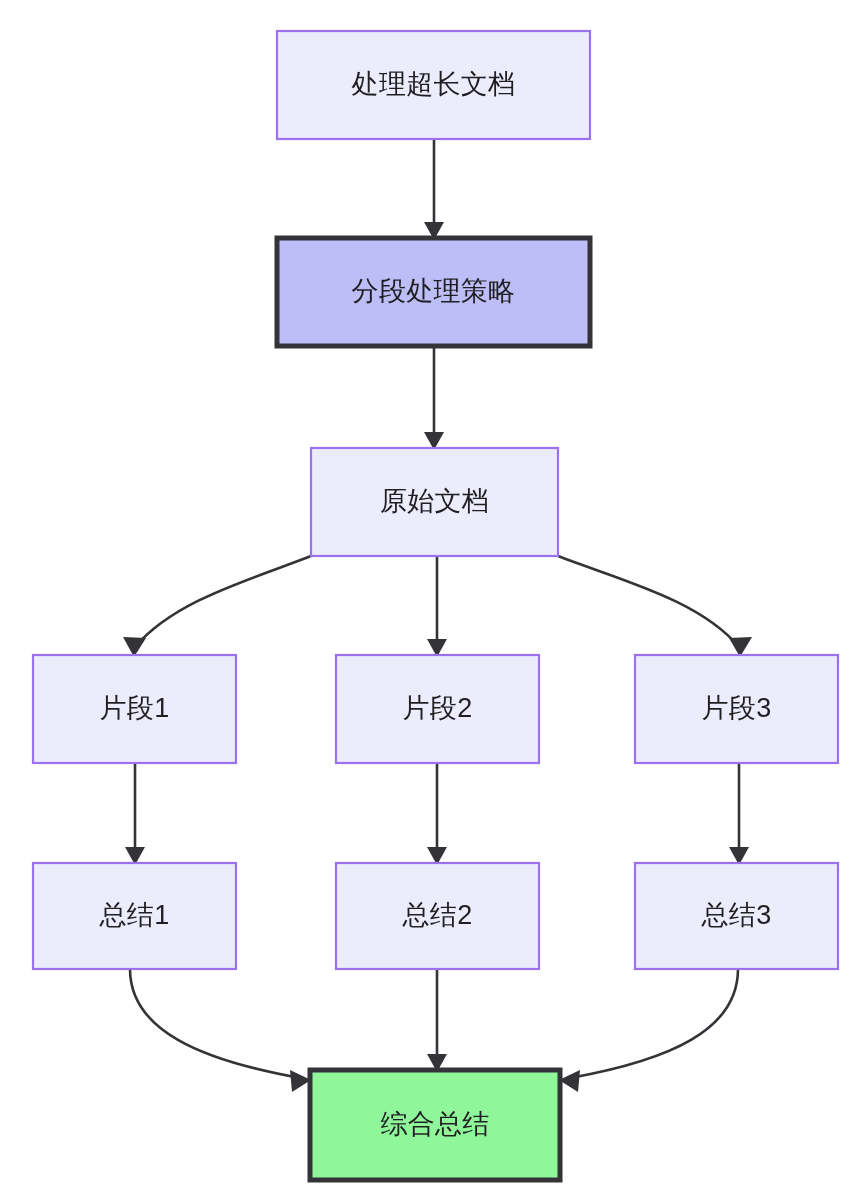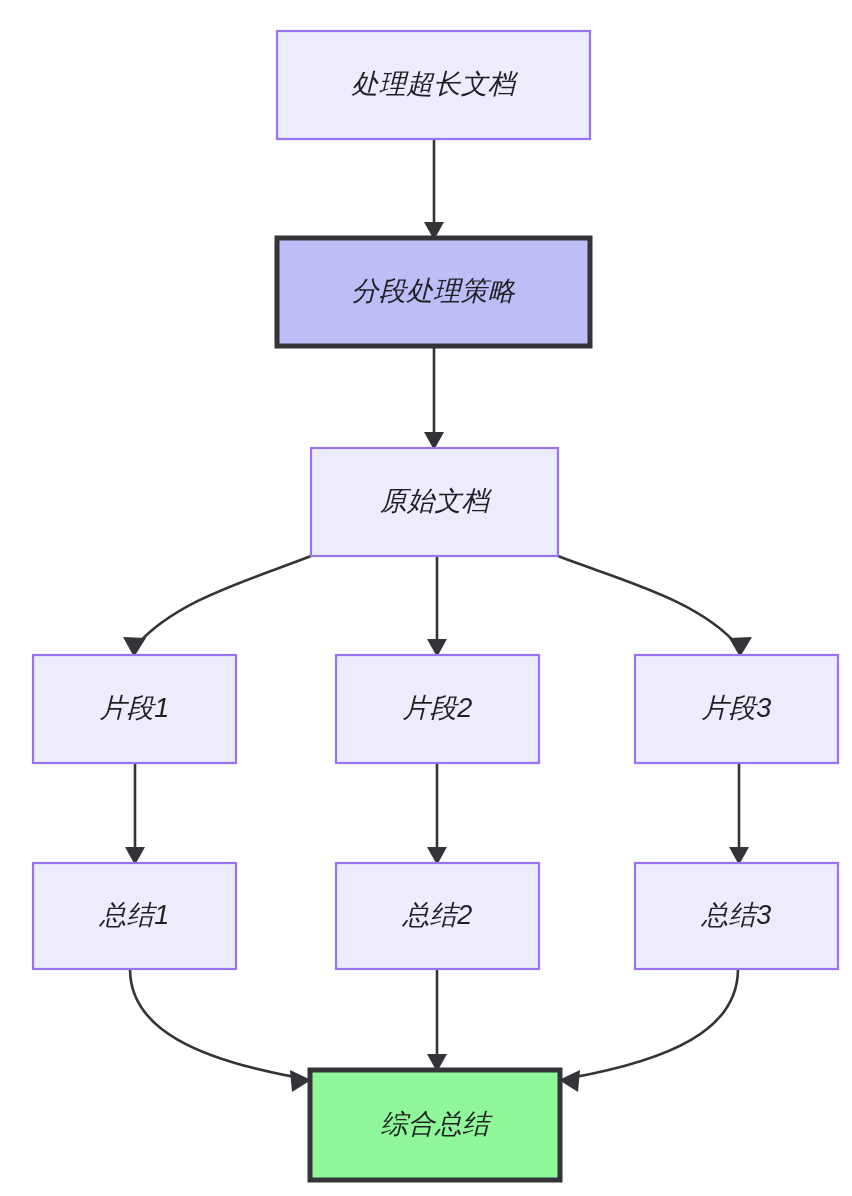--- a/index.html
+++ b/index.html
@@ -11,21 +11,20 @@
     width: 852px;
     height: 1196px;
     font-family: "Liberation Sans", "DejaVu Sans", sans-serif;
     overflow: hidden;
   }
   #flowchart-root {
     position: relative;
     width: 852px;
     height: 848px;
     background: #ffffff;
-    font-style: italic;
   }
   svg.diagram {
     display: block;
     width: 852px;
     height: 1196px;
   }
   .node-rect-default {
     fill: #ececfd;
     stroke: #9a72f0;
     stroke-width: 2.2px;

